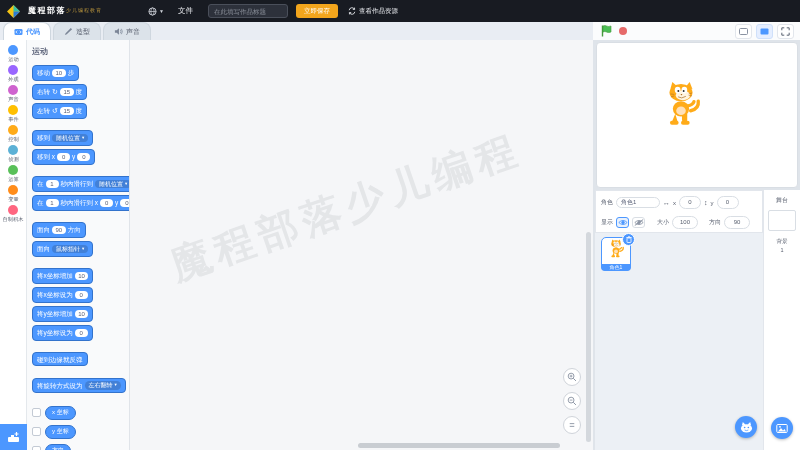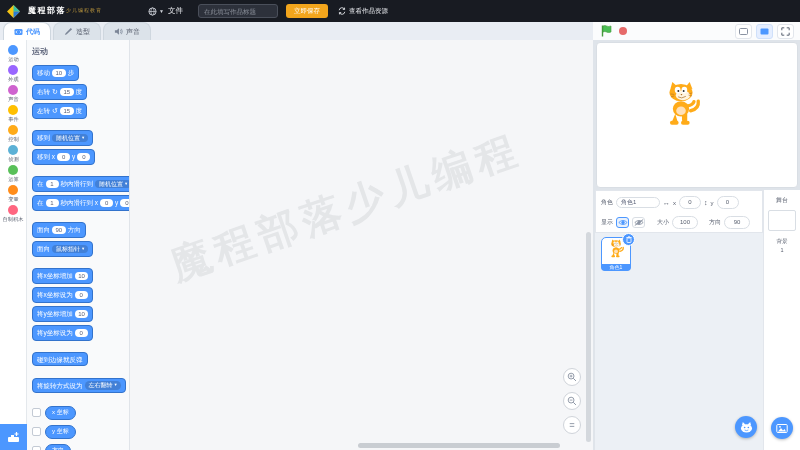--- a/index.html
+++ b/index.html
@@ -10,21 +10,21 @@
     -webkit-font-smoothing:antialiased;
   }
   
   .topbar{position:absolute;left:0;top:0;width:800px;height:22px;background:#181b22;display:flex;align-items:center;z-index:30;}
   .logo{display:flex;align-items:center;margin-left:7px;}
   .logo-text{margin-left:8px;display:flex;line-height:1;}
   .logo-title{font-size:8px;font-weight:bold;color:#fff;letter-spacing:1.5px;}
   .logo-sub{font-size:5px;color:#b9953c;letter-spacing:1px;margin-top:1px;}
   .globe-wrap{display:flex;align-items:center;gap:2px;margin-left:46px;color:#cfd3da;cursor:pointer;}
   .caret-down{font-size:5px;color:#cfd3da;}
-  .file-menu{margin-left:4px;color:#e8eaee;font-size:7.5px;cursor:pointer;}
+  .file-menu{margin-left:14px;color:#e8eaee;font-size:7.5px;cursor:pointer;}
   .title-input{margin-left:15px;width:68px;height:12px;background:#2d313b;border:1px solid #4a4f5a;border-radius:3px;
     color:#c5c9d0;font-size:6.5px;padding:0 5px;outline:none;}
   .title-input::placeholder{color:#8a8f99;}
   .save-btn{margin-left:8px;height:14px;background:#f2a51c;border:none;border-radius:3px;color:#fff;font-size:6.5px;
     padding:0 8px;display:flex;align-items:center;cursor:pointer;}
   .res-wrap{display:flex;align-items:center;gap:3px;margin-left:10px;cursor:pointer;}
   .res-label{color:#e8eaee;font-size:6.5px;}
   
   .tabstrip{position:absolute;left:0;top:22px;width:593px;height:18px;background:#e9edf3;display:flex;align-items:flex-end;padding-left:3px;box-sizing:border-box;z-index:20;}
   .tab{height:17px;display:flex;align-items:center;gap:3px;padding:0 10px;border-radius:8px 8px 0 0;

